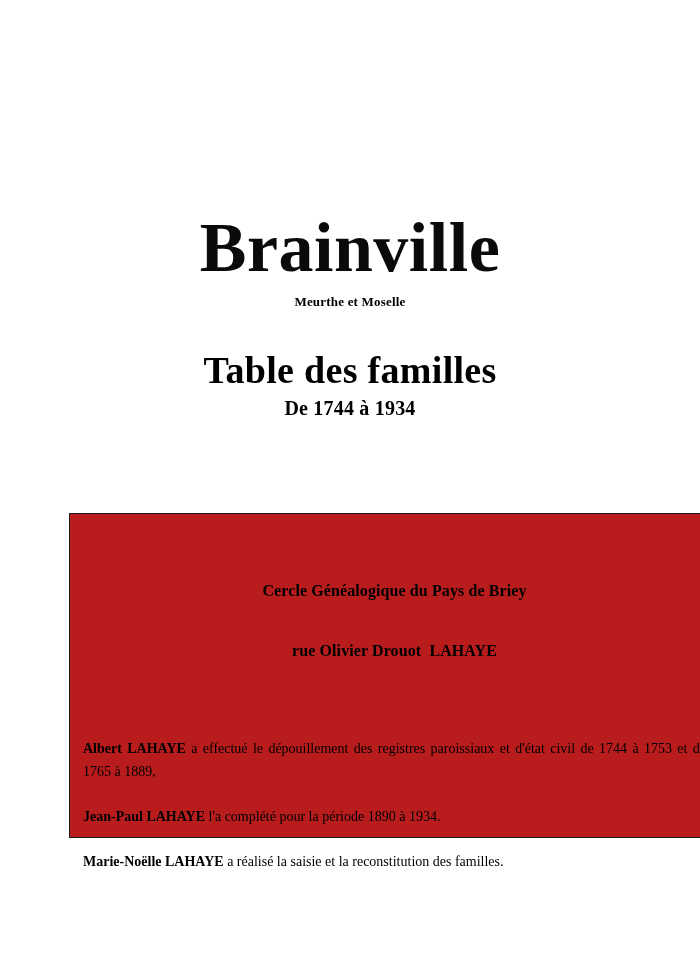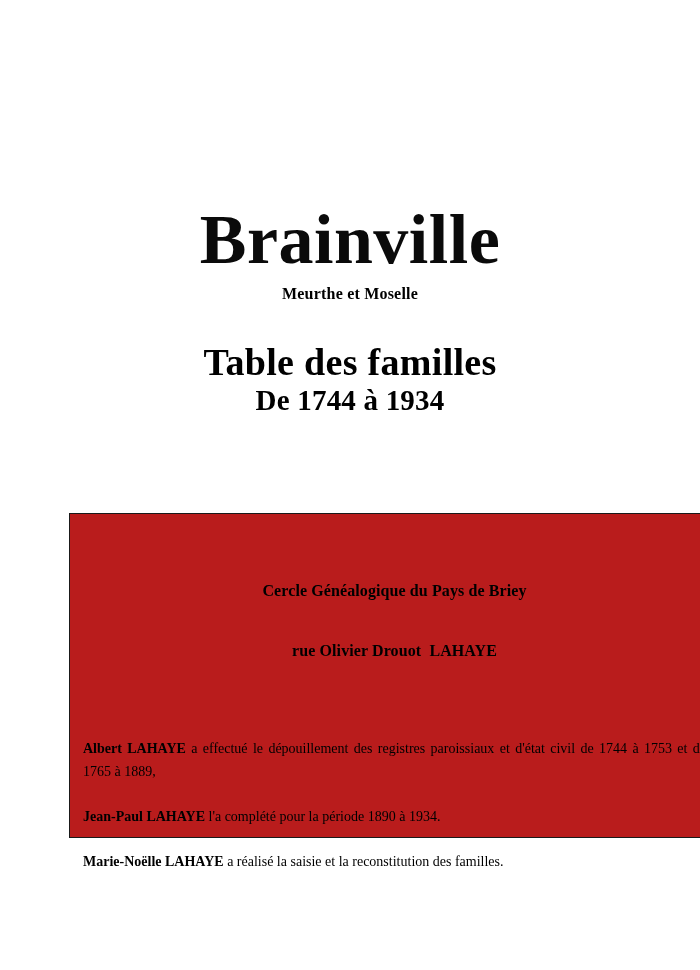--- a/index.html
+++ b/index.html
@@ -23,54 +23,54 @@
     inset: 0;
     width: 700px;
     height: 970px;
     background: #ffffff;
   }
 
   
   .masthead {
     position: absolute;
     left: 0;
-    top: 202px;
+    top: 210px;
     width: 700px;
     text-align: center;
   }
 
   .doc-title {
     font-family: "Liberation Serif", "DejaVu Serif", serif;
     font-weight: bold;
     font-size: 70px;
     line-height: 76px;
     letter-spacing: 0.5px;
     margin: 0;
     color: #0a0a0a;
   }
 
   .doc-subtitle {
     font-weight: bold;
-    font-size: 16px;
+    font-size: 13px;
     line-height: 20px;
     margin: 6px 0 0 0;
     letter-spacing: 0.2px;
   }
 
   .section-title {
     font-weight: bold;
     font-size: 38px;
     line-height: 40px;
     margin: 38px 0 0 0;
     letter-spacing: 0.3px;
   }
 
   .section-subtitle {
     font-weight: bold;
-    font-size: 29px;
+    font-size: 20px;
     line-height: 28px;
     margin: 4px 0 0 0;
     letter-spacing: 0.2px;
   }
 
   
   .credits-box {
     position: absolute;
     left: 69px;
     top: 513px;

